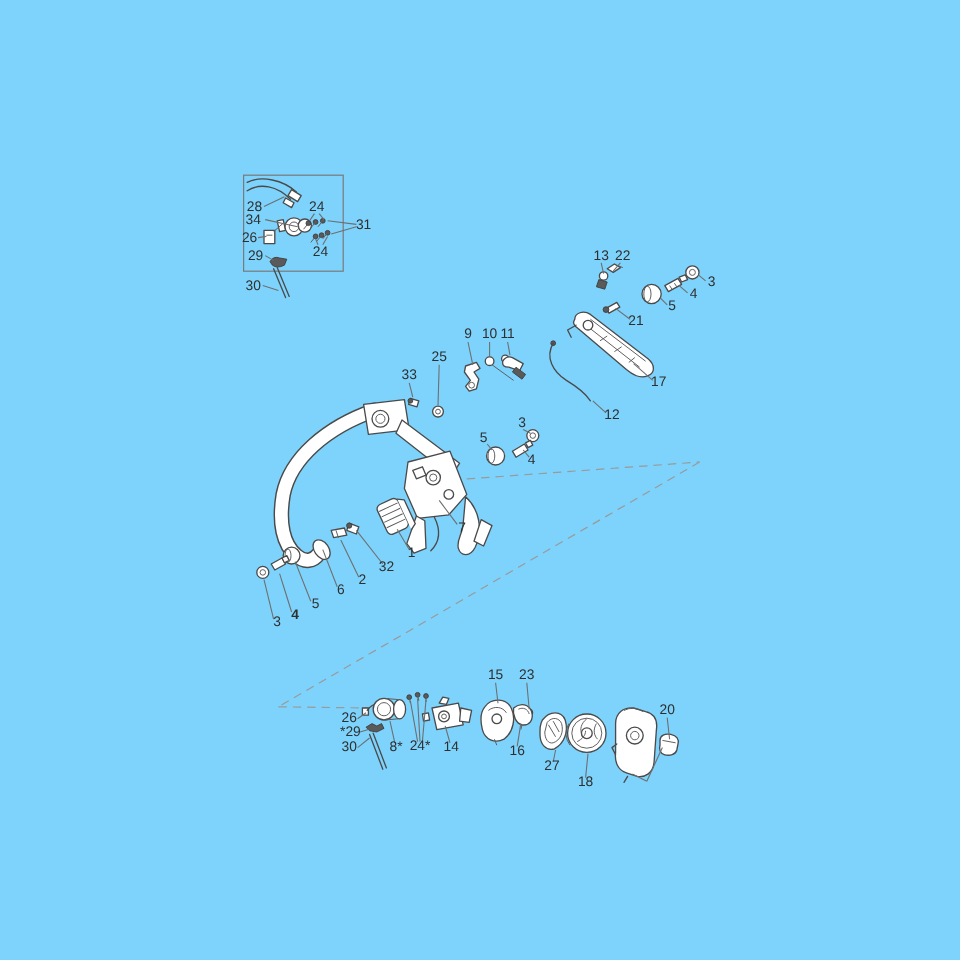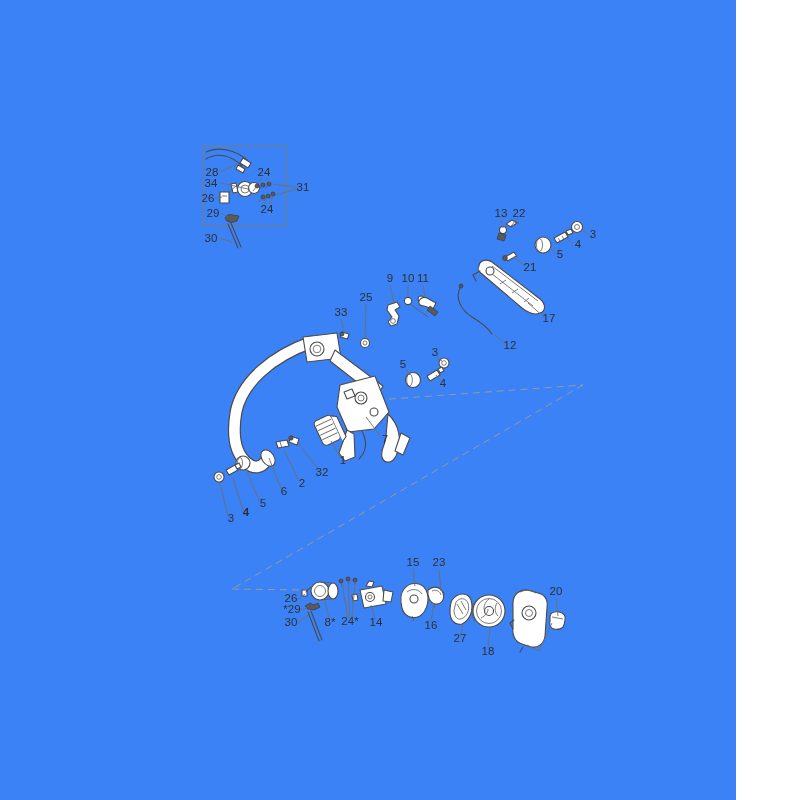--- a/index.html
+++ b/index.html
@@ -1,16 +1,16 @@
 <!DOCTYPE html>
 <html><head>
 <meta charset="utf-8">
 <style>
   html,body{margin:0;padding:0;background:#ffffff;}
-  .stage{position:relative;width:736px;height:800px;background:#3b82f6;overflow:hidden;}
+  .stage{position:relative;width:800px;height:800px;background:#7dd3fc;overflow:hidden;}
   svg{display:block;}
   .p{fill:#ffffff;stroke:#4a4a4a;stroke-width:1.1;stroke-linejoin:round;stroke-linecap:round;}
   .ln{fill:none;stroke:#4a4a4a;stroke-width:1.1;stroke-linejoin:round;stroke-linecap:round;}
   .thin{fill:none;stroke:#5a5a5a;stroke-width:0.8;}
   .dk{fill:#5a5a5a;stroke:#3a3a3a;stroke-width:0.7;}
   .ld{stroke:#6e6e6e;stroke-width:0.9;fill:none;}
   .dash{stroke:#9a9a9a;stroke-width:1;stroke-dasharray:7 5;fill:none;}
   .cl{font:11.5px "Liberation Sans", sans-serif;fill:#2f2f2f;text-anchor:middle;}
   .cl.bold{font-weight:bold;}
   .tube-outer{fill:none;stroke:#4a4a4a;stroke-width:13;stroke-linecap:round;}

